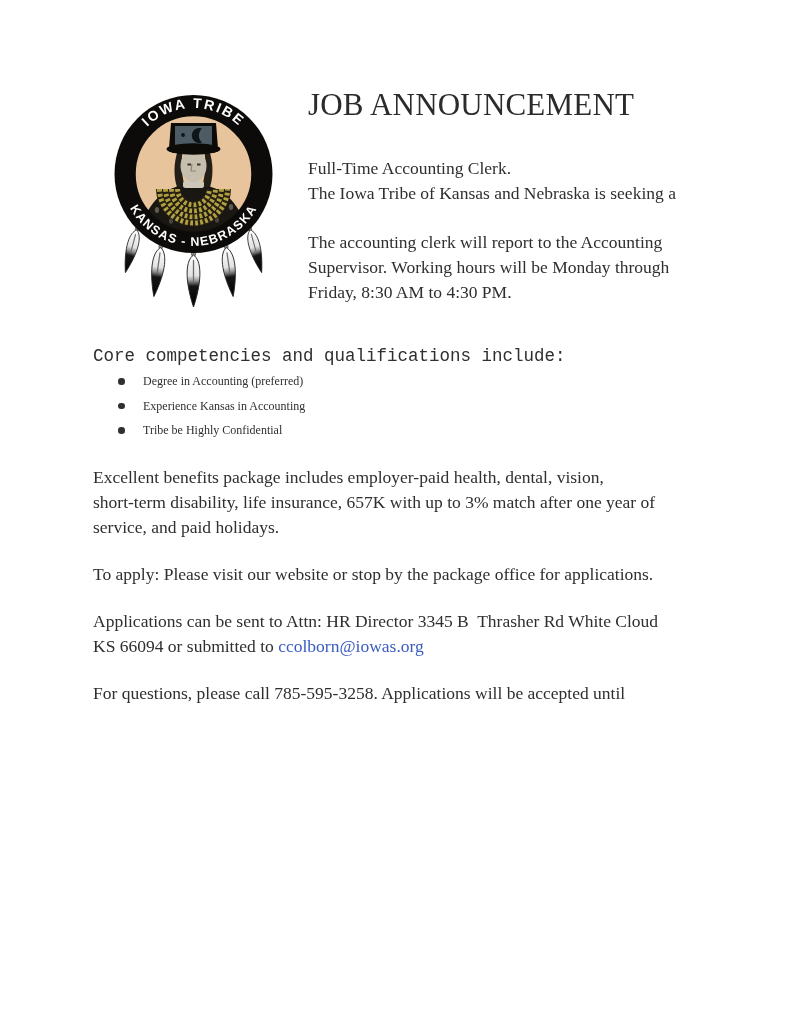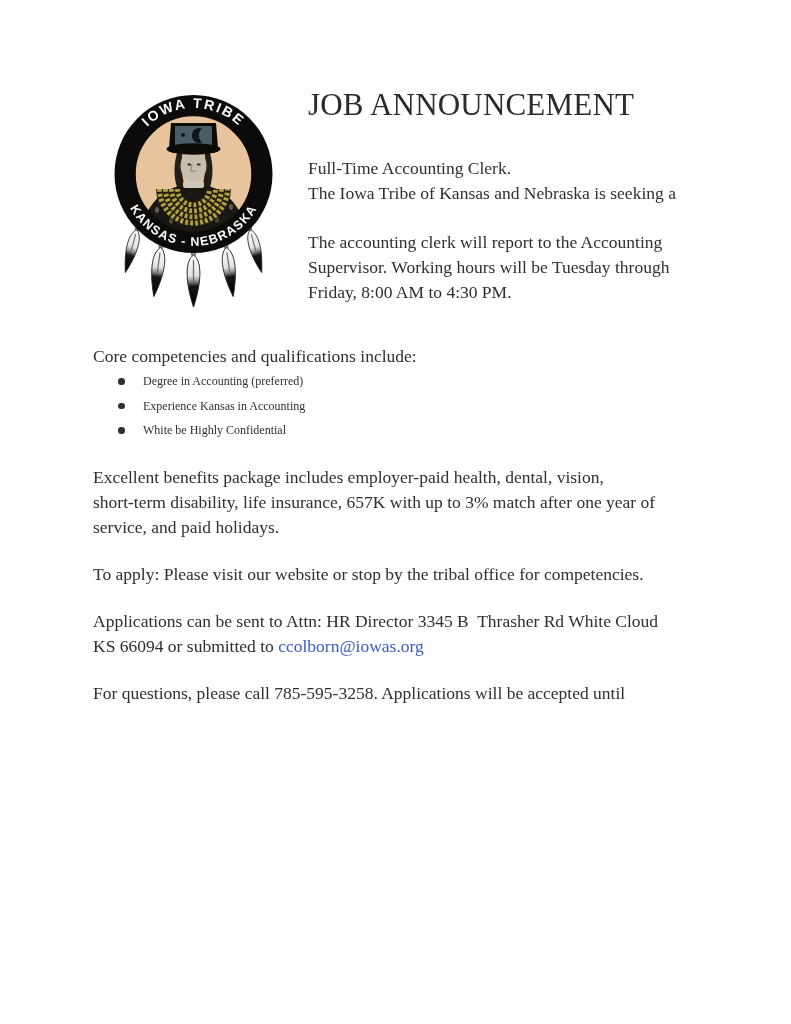--- a/index.html
+++ b/index.html
@@ -40,21 +40,21 @@
     margin: 0 0 24px 0;
   }
   .line { white-space: pre-wrap; }
   .body-text {
     position: absolute;
     left: 93px;
     top: 344px;
     width: 648px;
   }
   .body-text .para { margin: 0 0 22px 0; }
-  .competencies-heading { margin: 0; }
+  .competencies-heading { margin: 0; font-family: Liberation Mono, monospace; }
   ul.bullets {
     list-style: none;
     margin: 0;
     padding: 0;
     font-size: 12px;
     line-height: 24.5px;
   }
   ul.bullets li {
     position: relative;
     padding-left: 50px;
@@ -177,44 +177,44 @@
   <div class="header-text">
     <h1 class="doc-title">JOB ANNOUNCEMENT</h1>
 
     <div class="para">
       <div class="line">Full-Time Accounting Clerk.</div>
       <div class="line">The Iowa Tribe of Kansas and Nebraska is seeking a</div>
     </div>
 
     <div class="para">
       <div class="line">The accounting clerk will report to the Accounting</div>
-      <div class="line">Supervisor. Working hours will be Tuesday through</div>
-      <div class="line">Friday, 8:00 AM to 4:30 PM.</div>
+      <div class="line">Supervisor. Working hours will be Monday through</div>
+      <div class="line">Friday, 8:30 AM to 4:30 PM.</div>
     </div>
   </div>
 
   <div class="body-text">
 
     <div class="para">
       <div class="line competencies-heading">Core competencies and qualifications include:</div>
       <ul class="bullets">
         <li><span class="line">Degree in Accounting (preferred)</span></li>
         <li><span class="line">Experience Kansas in Accounting</span></li>
-        <li><span class="line">White be Highly Confidential</span></li>
+        <li><span class="line">Tribe be Highly Confidential</span></li>
       </ul>
     </div>
 
     <div class="para">
       <div class="line">Excellent benefits package includes employer-paid health, dental, vision,</div>
       <div class="line">short-term disability, life insurance, 657K with up to 3% match after one year of</div>
       <div class="line">service, and paid holidays.</div>
     </div>
 
     <div class="para">
-      <div class="line">To apply: Please visit our website or stop by the tribal office for competencies.</div>
+      <div class="line">To apply: Please visit our website or stop by the package office for applications.</div>
     </div>
 
     <div class="para">
       <div class="line">Applications can be sent to Attn: HR Director 3345 B  Thrasher Rd White Cloud</div>
       <div class="line"><span class="line">KS 66094 or submitted to </span><a class="email-link">ccolborn@iowas.org</a></div>
     </div>
 
     <div class="para">
       <div class="line">For questions, please call 785-595-3258. Applications will be accepted until</div>
     </div>

